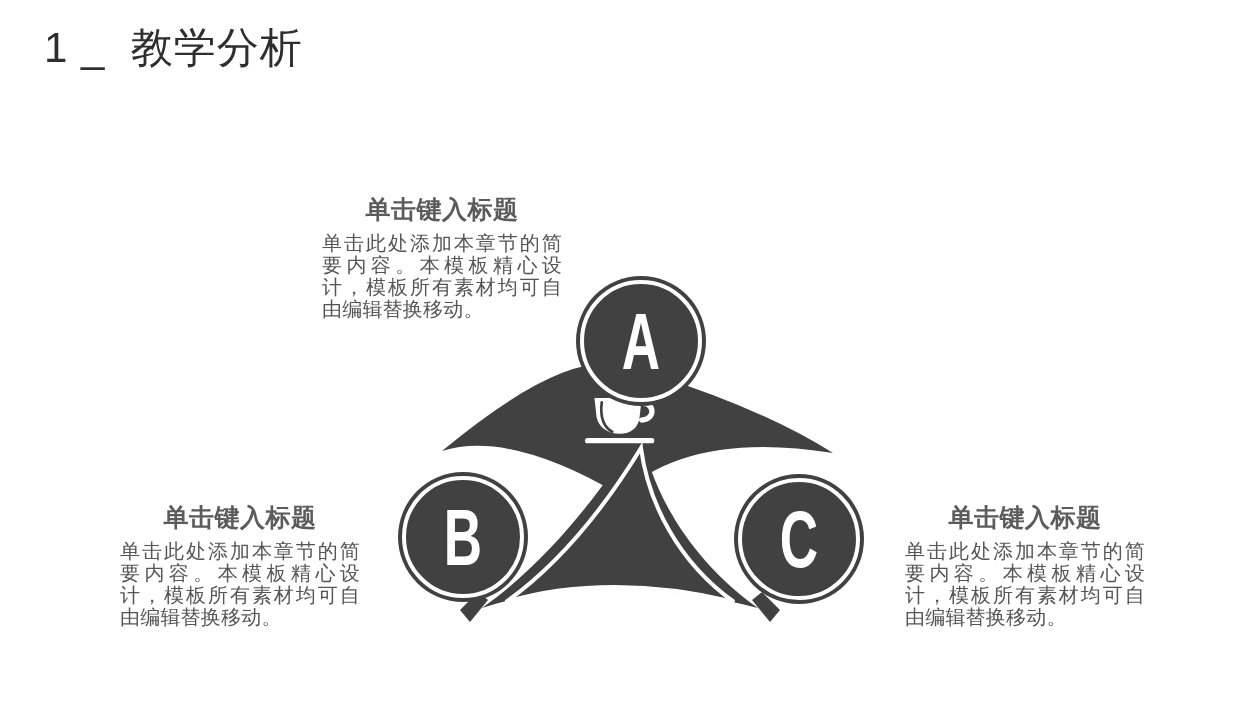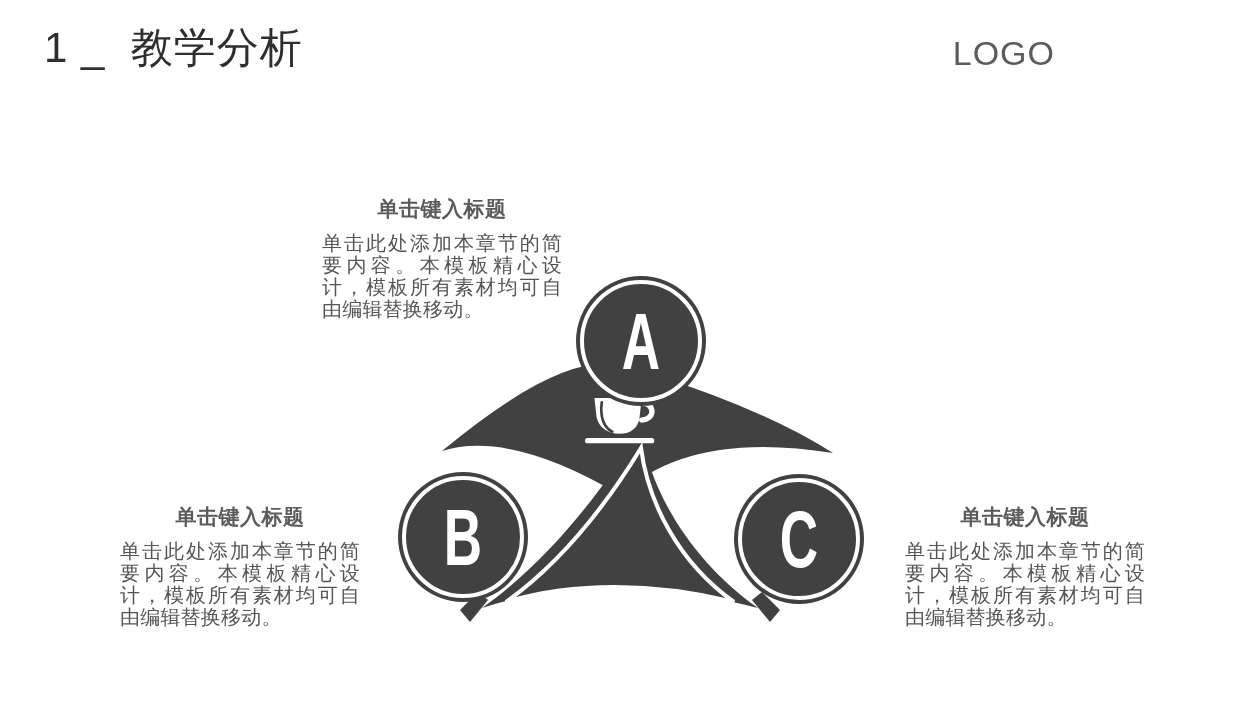--- a/index.html
+++ b/index.html
@@ -59,21 +59,21 @@
     width: 520px;
     height: 500px;
   }
 
   
   .text-block {
     position: absolute;
     width: 240px;
   }
   .block-title {
-    font-size: 21px;
+    font-size: 25px;
     line-height: 28px;
     font-weight: bold;
     color: #5b5b5b;
     text-align: center;
     letter-spacing: 0.5px;
     margin-bottom: 9px;
   }
   .block-body {
     font-size: 20px;
     line-height: 22px;
@@ -85,21 +85,20 @@
 
   #block-a { left: 322px; top: 195px; }
   #block-b { left: 120px; top: 503px; }
   #block-c { left: 905px; top: 503px; }
 </style>
 </head>
 <body>
 
 <div id="slide-header">
   <div id="page-title">1 _  教学分析</div>
-  <div id="logo-text">LOGO</div>
 </div>
 
 <div id="diagram">
   <svg viewBox="0 0 520 500" xmlns="http://www.w3.org/2000/svg">
 
     <g>
 
       <path d="M 271 305
                Q 215 262 72 381
                Q 140 360 250 425

